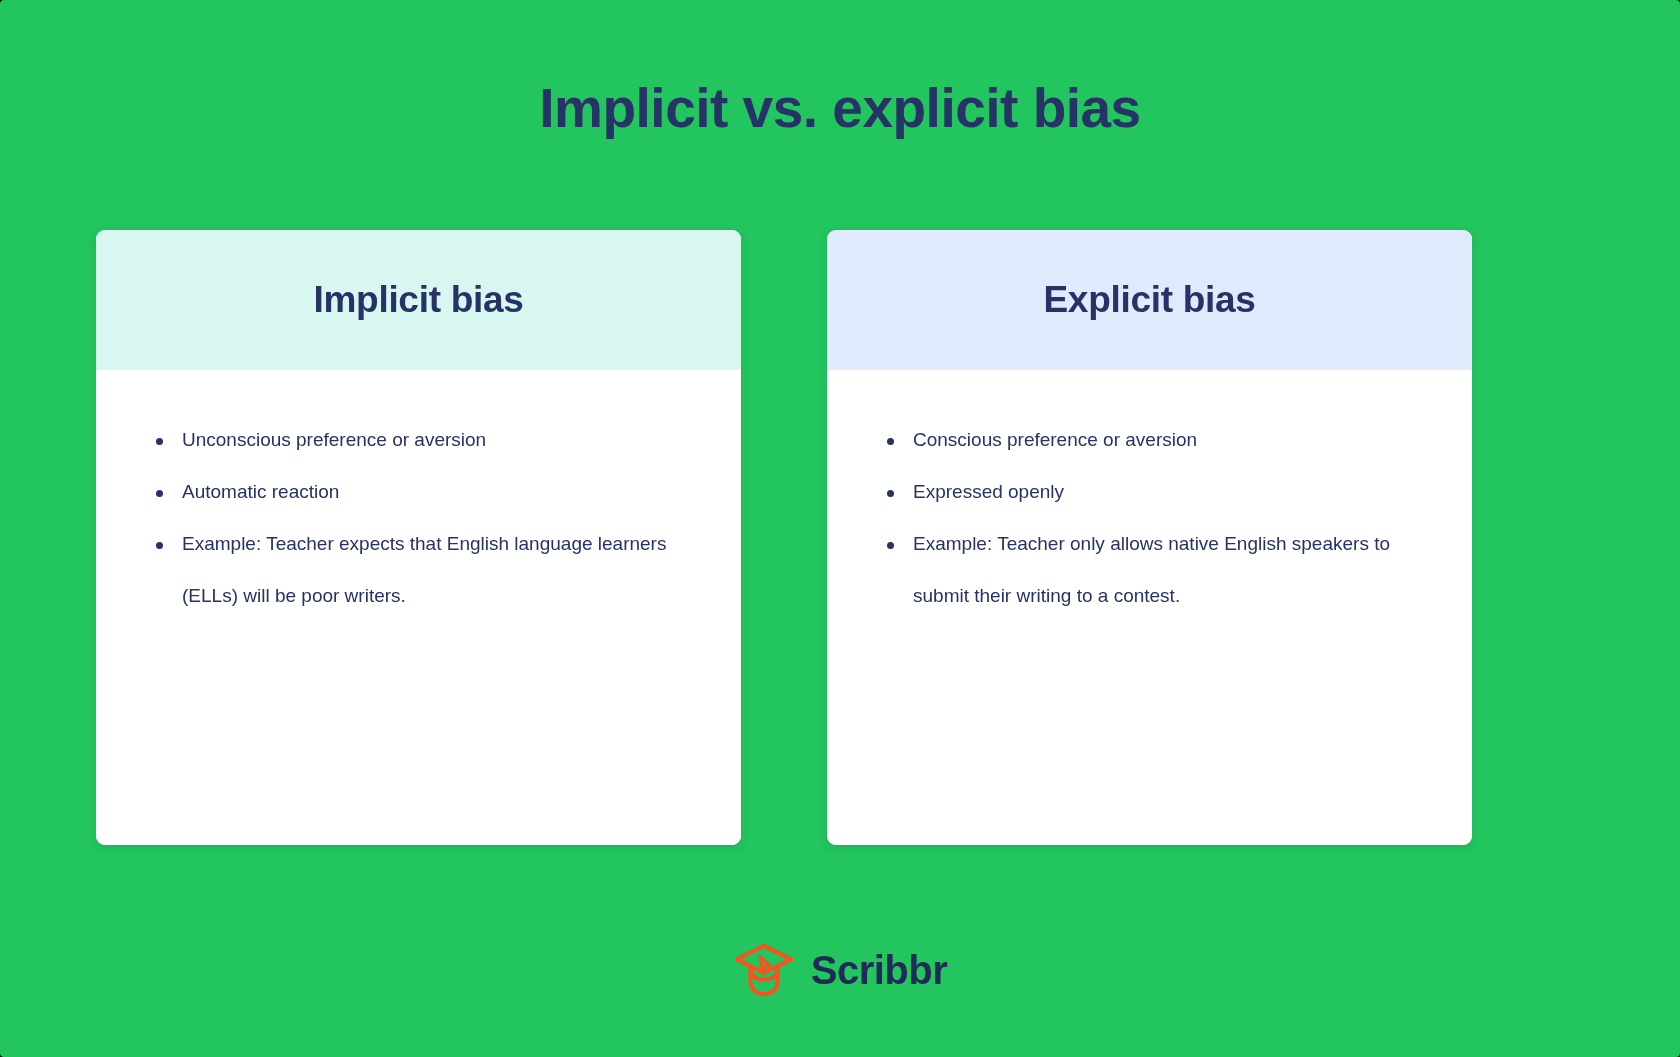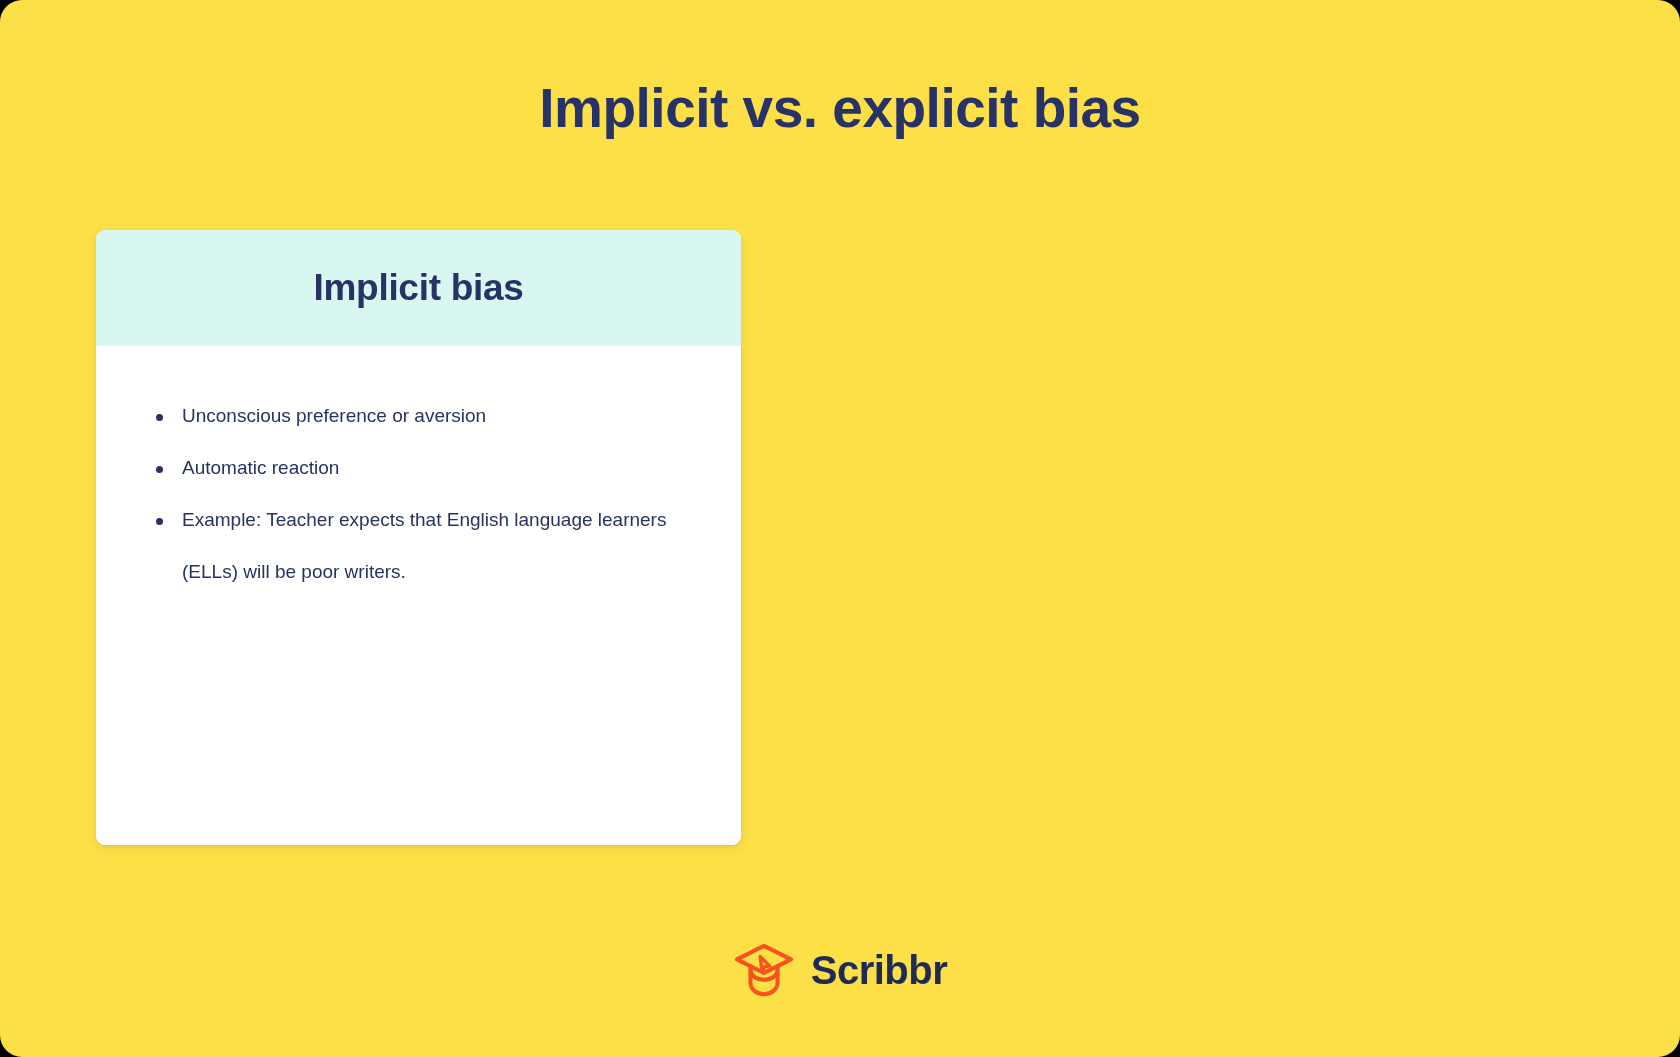--- a/index.html
+++ b/index.html
@@ -11,22 +11,22 @@
     width: 1680px;
     height: 1057px;
     overflow: hidden;
     font-family: "Liberation Sans", sans-serif;
   }
 
   .canvas {
     position: relative;
     width: 1680px;
     height: 1057px;
-    background: #fde047;
-    border-radius: 22px;
+    background: #22c55e;
+    border-radius: 4px;
     box-sizing: border-box;
     overflow: hidden;
   }
 
   
   .page-title {
     position: absolute;
     left: 0;
     top: 72px;
     width: 1680px;
@@ -56,21 +56,21 @@
     border-radius: 9px;
     box-shadow: 0 3px 10px rgba(39, 50, 102, 0.10),
                 0 1px 3px rgba(39, 50, 102, 0.07);
     overflow: hidden;
     display: flex;
     flex-direction: column;
     box-sizing: border-box;
   }
 
   .card-header {
-    height: 116px;
+    height: 140px;
     display: flex;
     align-items: center;
     justify-content: center;
     flex: 0 0 auto;
     text-align: right;
   }
   .card-header.mint  { background: #d8f7f0; }
   .card-header.blue  { background: #dfeafc; }
 
   .card-header-title {
@@ -155,20 +155,32 @@
       </div>
       <div class="card-body">
         <ul class="bullet-list">
           <li>Unconscious preference or aversion</li>
           <li>Automatic reaction</li>
           <li>Example: Teacher expects that English language learners (ELLs) will be poor writers.</li>
         </ul>
       </div>
     </div>
 
+    <div class="card">
+      <div class="card-header blue">
+        <div class="card-header-title">Explicit bias</div>
+      </div>
+      <div class="card-body">
+        <ul class="bullet-list">
+          <li>Conscious preference or aversion</li>
+          <li>Expressed openly</li>
+          <li>Example: Teacher only allows native English speakers to submit their writing to a contest.</li>
+        </ul>
+      </div>
+    </div>
 
   </div>
 
   <div class="footer">
     <span class="logo-mark">
       <svg viewBox="0 0 64 60" width="62" height="58" fill="none" xmlns="http://www.w3.org/2000/svg">
 
         <path d="M32 5 L60 19 L32 33 L4 19 Z" stroke="#f8521f" stroke-width="4.2" stroke-linejoin="round" fill="none"></path>
 
         <path d="M18 26 V43 C18 50 24.5 55 32 55 C39.5 55 46 50 46 43 V26" stroke="#f8521f" stroke-width="4.2" stroke-linejoin="round" stroke-linecap="round" fill="none"></path>

